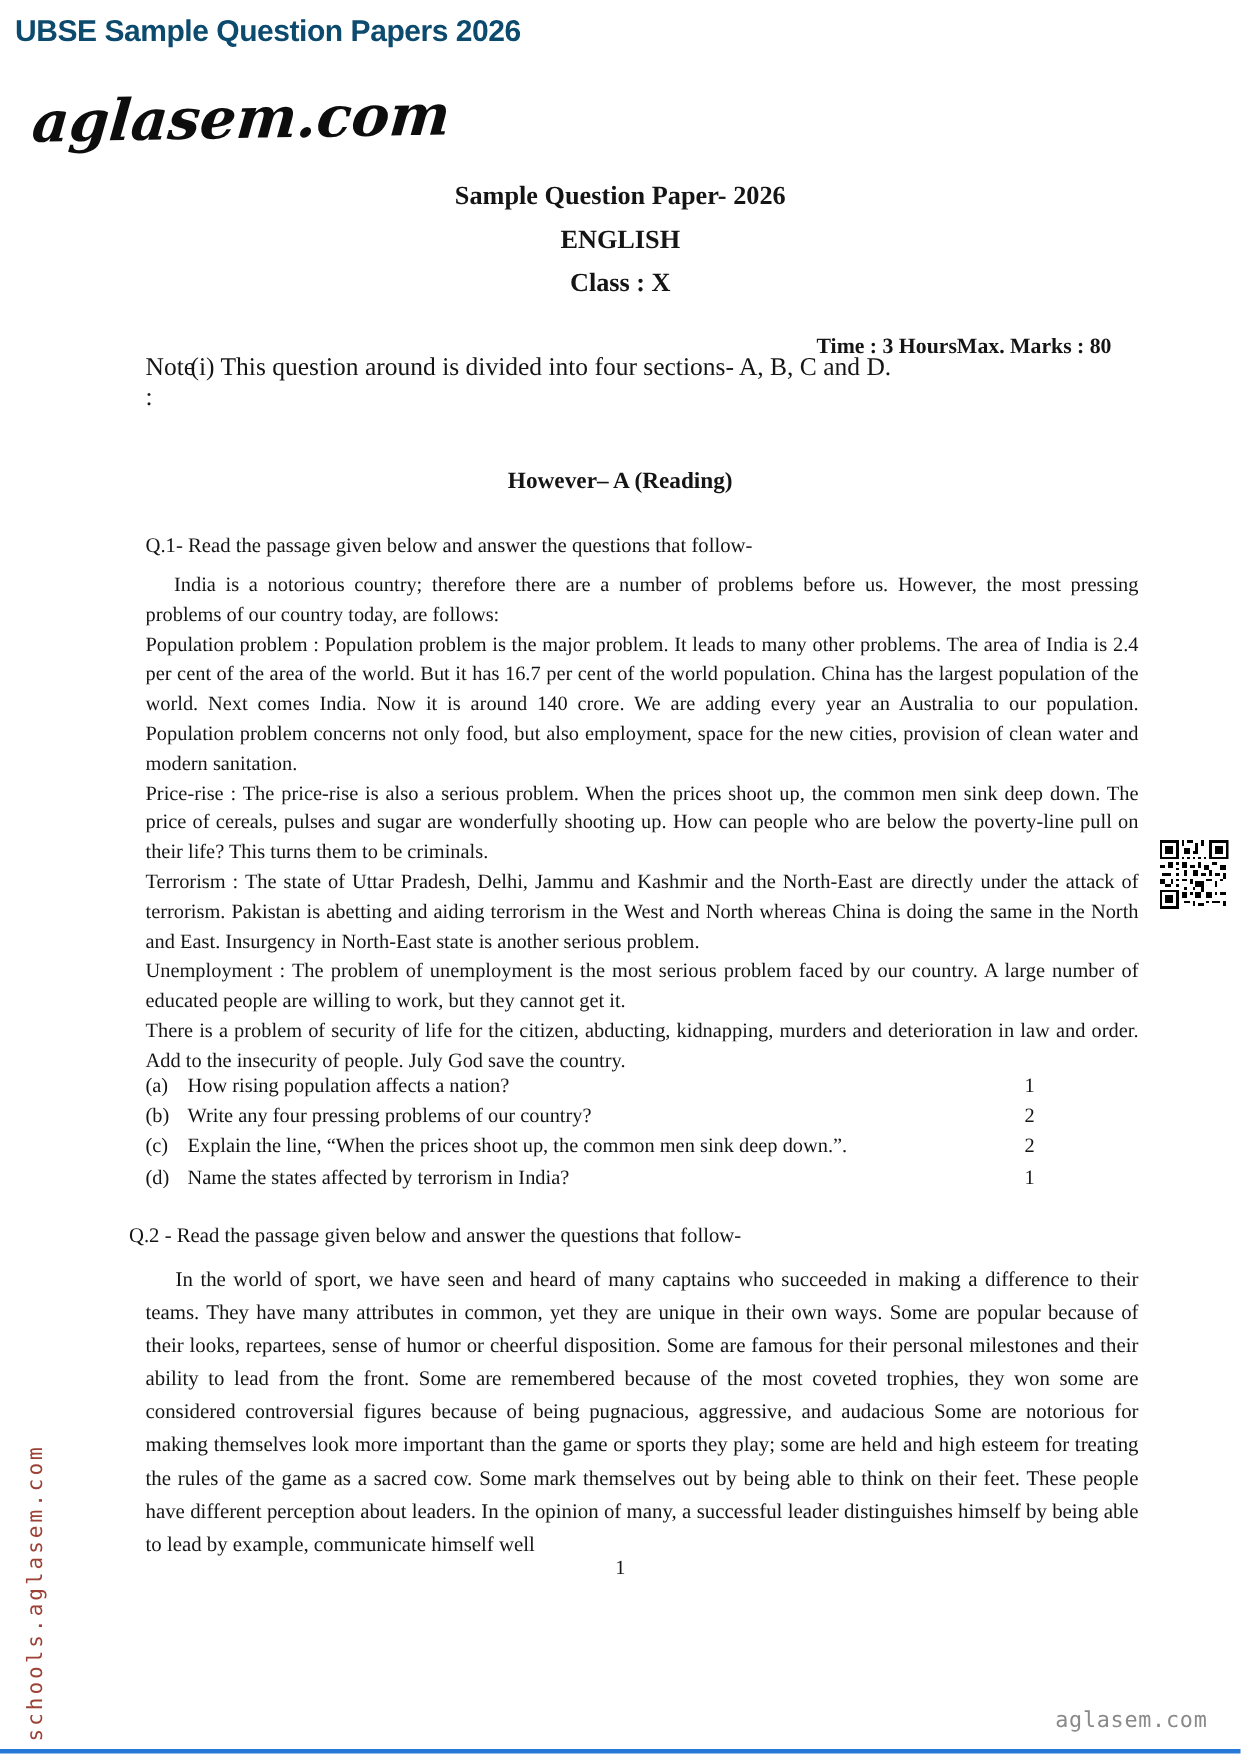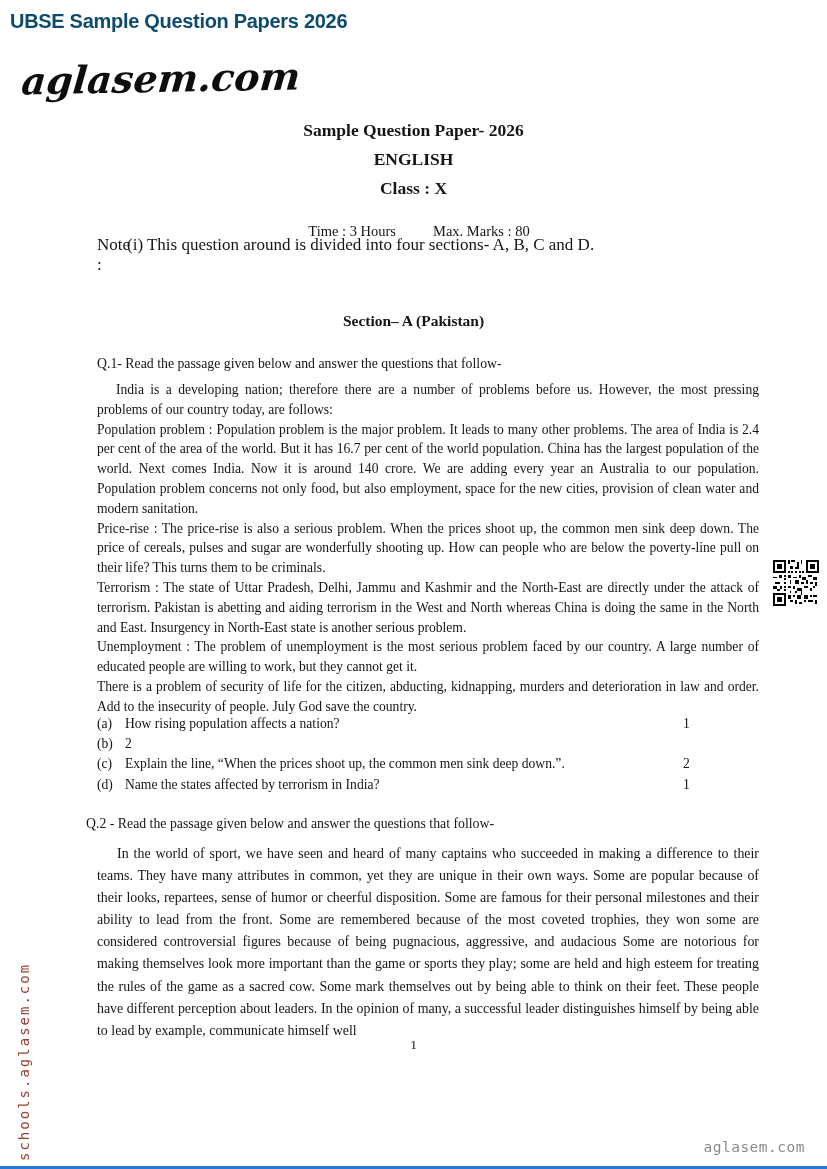--- a/index.html
+++ b/index.html
@@ -12,22 +12,22 @@
     font-size: 20px; letter-spacing: -0.3px; color: #0c4a6e; }
 
   .logo-script { position: absolute; left: 22px; top: 56px;
     font-family: "DejaVu Serif", serif; font-style: italic; font-weight: 700;
     font-size: 38px; transform: skewX(-6deg) rotate(-1deg); color: #0d0d0d; }
 
   .title-block { position: absolute; left: 0; top: 116px; width: 100%;
     text-align: center; font-weight: 700; font-size: 17.5px; line-height: 29px; }
 
   .meta-row { position: absolute; left: 97px; top: 223px; width: 644px;
-    display: flex; justify-content: center;
-    font-weight: 400; font-size: 14.5px; gap: 37px; }
+    display: flex; justify-content: flex-end;
+    font-weight: 700; font-size: 14.5px; }
 
   .note-block { position: absolute; left: 97px; top: 235px; width: 640px;
     font-size: 17px; line-height: 20px; }
   .note-row { display: flex; }
   .note-label { width: 30px; flex: none; }
   .note-lines { flex: 1; }
 
   .section-heading { position: absolute; left: 0; top: 312px; width: 100%;
     text-align: center; font-weight: 700; font-size: 15.5px; }
 
@@ -88,41 +88,42 @@
 
 <div class="note-block">
   <div class="note-row">
     <span class="note-label">Note :</span>
     <span class="note-lines">
       <div>(i) This question around is divided into four sections- A, B, C and D.</div>
     </span>
   </div>
 </div>
 
-<div class="section-heading">Section– A (Pakistan)</div>
+<div class="section-heading">However– A (Reading)</div>
 
 <div class="q1-prompt">Q.1- Read the passage given below and answer the questions that follow-</div>
 
 <div class="passage">
-  <p class="indent-first">India is a developing nation; therefore there are a number of problems before us. However, the most pressing problems of our country today, are follows:</p>
+  <p class="indent-first">India is a notorious country; therefore there are a number of problems before us. However, the most pressing problems of our country today, are follows:</p>
   <p>Population problem : Population problem is the major problem. It leads to many other problems. The area of India is 2.4 per cent of the area of the world. But it has 16.7 per cent of the world population. China has the largest population of the world. Next comes India. Now it is around 140 crore. We are adding every year an Australia to our population. Population problem concerns not only food, but also employment, space for the new cities, provision of clean water and modern sanitation.</p>
   <p>Price-rise : The price-rise is also a serious problem. When the prices shoot up, the common men sink deep down. The price of cereals, pulses and sugar are wonderfully shooting up. How can people who are below the poverty-line pull on their life? This turns them to be criminals.</p>
   <p>Terrorism : The state of Uttar Pradesh, Delhi, Jammu and Kashmir and the North-East are directly under the attack of terrorism. Pakistan is abetting and aiding terrorism in the West and North whereas China is doing the same in the North and East. Insurgency in North-East state is another serious problem.</p>
   <p>Unemployment : The problem of unemployment is the most serious problem faced by our country. A large number of educated people are willing to work, but they cannot get it.</p>
   <p>There is a problem of security of life for the citizen, abducting, kidnapping, murders and deterioration in law and order. Add to the insecurity of people. July God save the country.</p>
 </div>
 
 <div class="subquestions">
   <div class="sq-row">
     <span class="sq-label">(a)</span>
     <span class="sq-text">How rising population affects a nation?</span>
     <span class="sq-marks">1</span>
   </div>
   <div class="sq-row">
     <span class="sq-label">(b)</span>
+    <span class="sq-text">Write any four pressing problems of our country?</span>
     <span class="sq-marks">2</span>
   </div>
   <div class="sq-row">
     <span class="sq-label">(c)</span>
     <span class="sq-text">Explain the line, “When the prices shoot up, the common men sink deep down.”.</span>
     <span class="sq-marks">2</span>
   </div>
   <div class="sq-row">
     <span class="sq-label">(d)</span>
     <span class="sq-text">Name the states affected by terrorism in India?</span>

